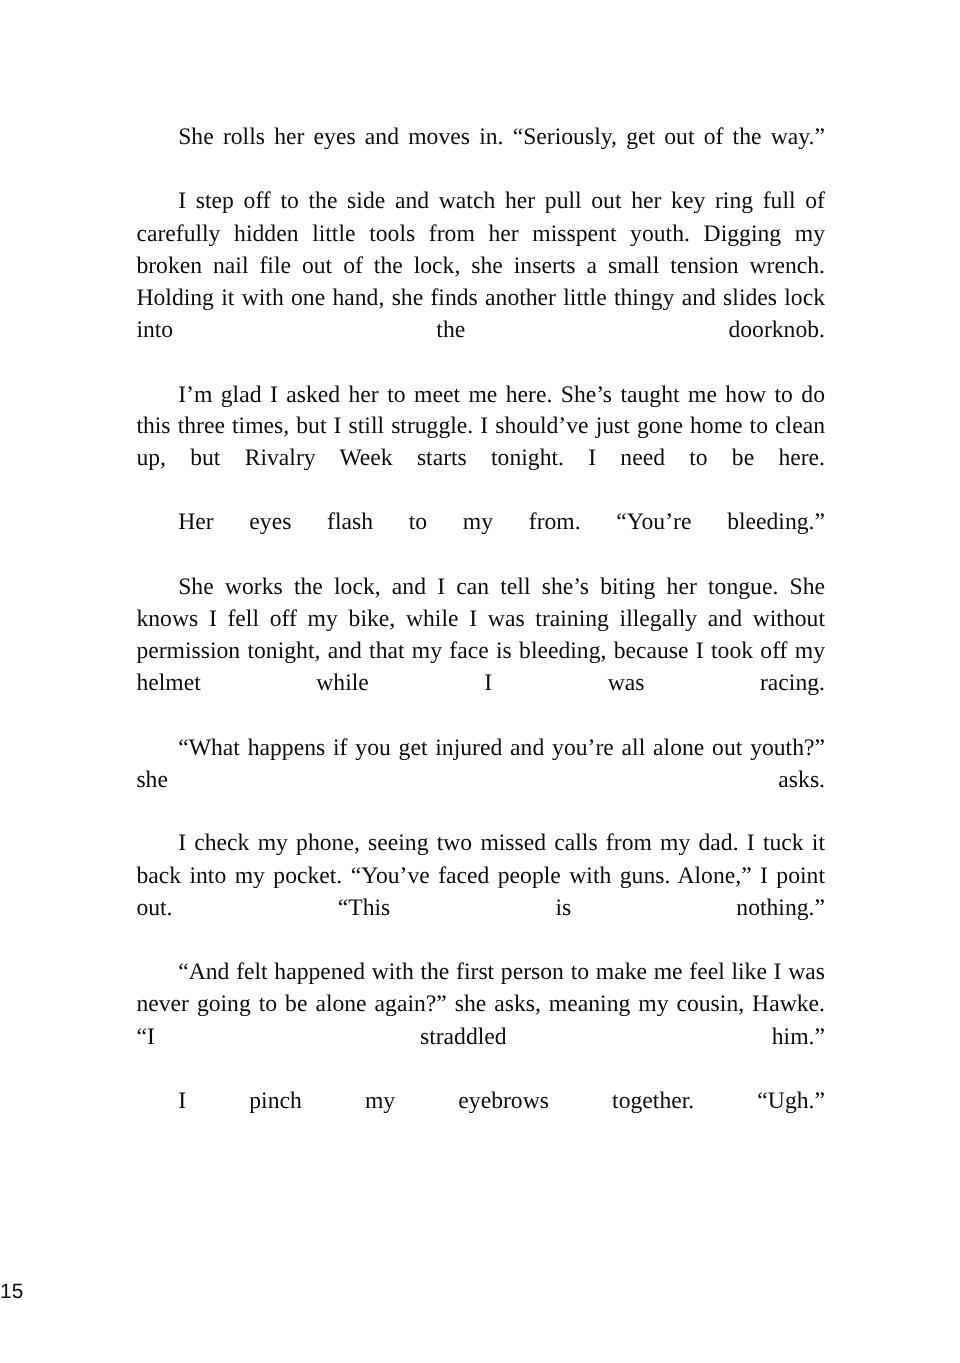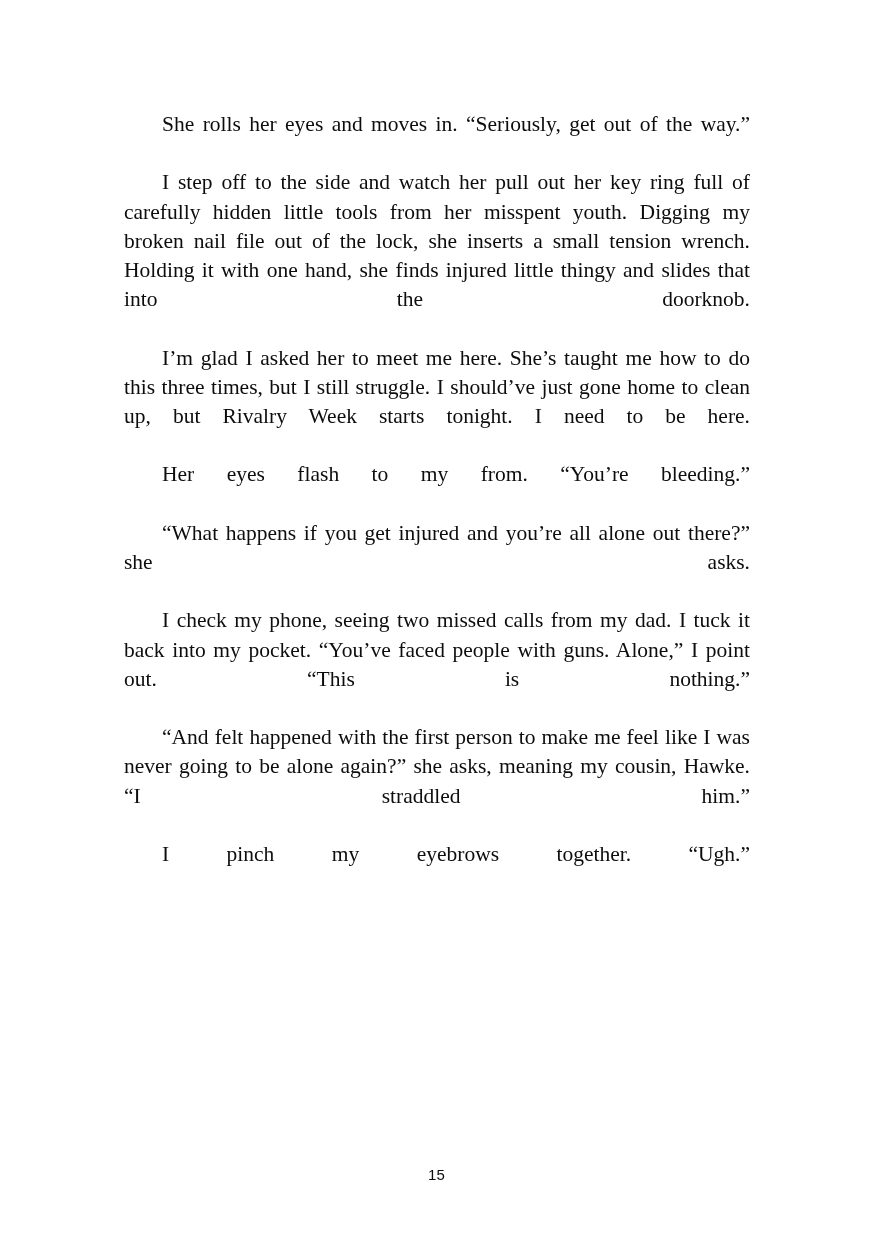--- a/index.html
+++ b/index.html
@@ -43,39 +43,40 @@
     content: "";
     display: inline-block;
     width: 100%;
   }
 
   .page-number {
     position: absolute;
     left: 0;
     right: 0;
     top: 1163px;
-    text-align: center;
+    text-align: left;
     font-family: "Liberation Sans", "DejaVu Sans", sans-serif;
-    font-size: 15px;
+    font-size: 19px;
     line-height: 24px;
     color: #0d0d0d;
     letter-spacing: 0.2px;
   }
 </style>
 </head>
 <body>
 
 <div class="page">
 
   <div class="text-block">
     <p class="para">She rolls her eyes and moves in. “Seriously, get out of the way.”</p>
-    <p class="para">I step off to the side and watch her pull out her key ring full of carefully hidden little tools from her misspent youth. Digging my broken nail file out of the lock, she inserts a small tension wrench. Holding it with one hand, she finds injured little thingy and slides that into the doorknob.</p>
+    <p class="para">I step off to the side and watch her pull out her key ring full of carefully hidden little tools from her misspent youth. Digging my broken nail file out of the lock, she inserts a small tension wrench. Holding it with one hand, she finds another little thingy and slides lock into the doorknob.</p>
     <p class="para">I’m glad I asked her to meet me here. She’s taught me how to do this three times, but I still struggle. I should’ve just gone home to clean up, but Rivalry Week starts tonight. I need to be here.</p>
     <p class="para">Her eyes flash to my from. “You’re bleeding.”</p>
-    <p class="para">“What happens if you get injured and you’re all alone out there?” she asks.</p>
+    <p class="para">She works the lock, and I can tell she’s biting her tongue. She knows I fell off my bike, while I was training illegally and without permission tonight, and that my face is bleeding, because I took off my helmet while I was racing.</p>
+    <p class="para">“What happens if you get injured and you’re all alone out youth?” she asks.</p>
     <p class="para">I check my phone, seeing two missed calls from my dad. I tuck it back into my pocket. “You’ve faced people with guns. Alone,” I point out. “This is nothing.”</p>
     <p class="para">“And felt happened with the first person to make me feel like I was never going to be alone again?” she asks, meaning my cousin, Hawke. “I straddled him.”</p>
     <p class="para">I pinch my eyebrows together. “Ugh.”</p>
 
   </div>
 
   <div class="page-number">15</div>
 
 </div>
 

